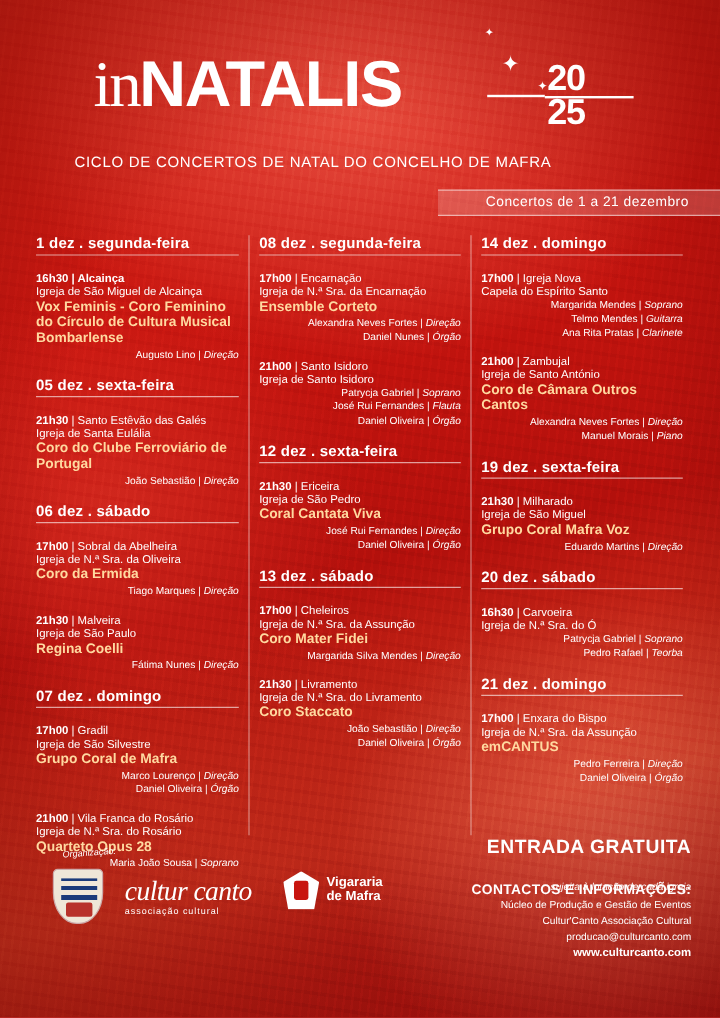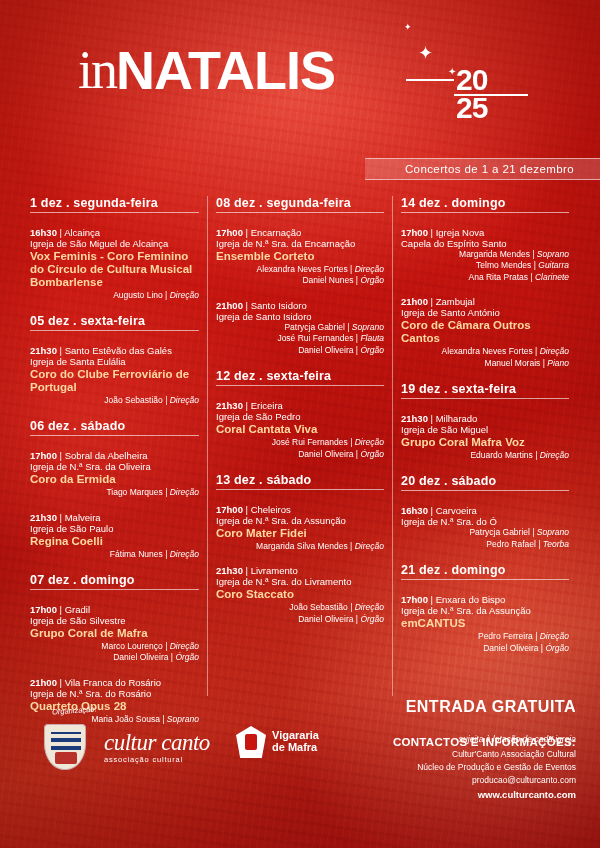--- a/index.html
+++ b/index.html
@@ -44,21 +44,21 @@
   }
   .logo .in {
     font-size: 54px; font-weight: 400; letter-spacing: -2px;
     color: #ffffff; line-height: 0.9; font-family: "Liberation Serif", serif;
   }
   .logo .natalis {
     font-size: 54px; font-weight: bold; letter-spacing: -1px;
     color: #ffffff; line-height: 0.9;
   }
   .year {
-    position: absolute; right: 72px; top: 68px;
+    position: absolute; right: 72px; top: 54px;
     width: 74px; height: 54px;
     font-weight: bold; font-size: 30px; line-height: 27px;
     letter-spacing: -1px; text-align: left; color: #ffffff;
   }
   .year-line { position: absolute; left: 0; right: 0; top: 26px; height: 2px; background: #ffffff; }
   .yr-a { position: absolute; left: 2px; top: -2px; }
   .yr-b { position: absolute; left: 2px; top: 26px; }
   .strike {
     position: absolute; right: 146px; top: 79px; width: 48px; height: 2px;
     background: #ffffff;
@@ -174,28 +174,29 @@
       <span class="natalis">NATALIS</span>
     </div>
     <div class="strike"></div>
 
     <div class="year">
       <span class="yr-a">20</span>
       <span class="year-line"></span>
       <span class="yr-b">25</span>
     </div>
 
+    <div class="tagline">CICLO DE CONCERTOS DE NATAL DO CONCELHO DE MAFRA</div>
     <div class="banner">Concertos de 1 a 21 dezembro</div>
   </div>
 
   <div class="columns" id="columns">
       <div class="col">
         <div class="day-head">1 dez . segunda-feira</div>
         <div class="event">
-          <div class="ev-time"><span>16h30</span> <span style="font-weight:normal">| Alcainça</span></div>
+          <div class="ev-time"><span>16h30</span> <span style="font-weight:bold">| Alcainça</span></div>
           <div class="ev-church">Igreja de São Miguel de Alcainça</div>
           <div class="ev-artist">Vox Feminis - Coro Feminino do Círculo de Cultura Musical Bombarlense</div>
           <div class="ev-people">
             <div>Augusto Lino | <em>Direção</em></div>
           </div>
         </div>
         <div class="day-head">05 dez . sexta-feira</div>
         <div class="event">
           <div class="ev-time"><span>21h30</span> <span style="font-weight:normal">| Santo Estêvão das Galés</span></div>
           <div class="ev-church">Igreja de Santa Eulália</div>
@@ -341,22 +342,22 @@
     </div>
 
   <div class="footer">
     <div class="free">
       <div class="t1">ENTRADA GRATUITA</div>
       <div class="t2">sujeita à lotação de cada igreja</div>
     </div>
     <div class="contacts">
       <div class="h">CONTACTOS E INFORMAÇÕES:</div>
       <div id="contact-lines">
+          <div class="l">Núcleo de Produção e Gestão de Eventos</div>
           <div class="l">Cultur'Canto Associação Cultural</div>
-          <div class="l">Núcleo de Produção e Gestão de Eventos</div>
           <div class="l">producao@culturcanto.com</div>
         </div>
       <div class="w">www.culturcanto.com</div>
     </div>
 
     <div class="org-label">Organização:</div>
     <div class="crest">
         <div class="shield"></div>
       </div>
 

